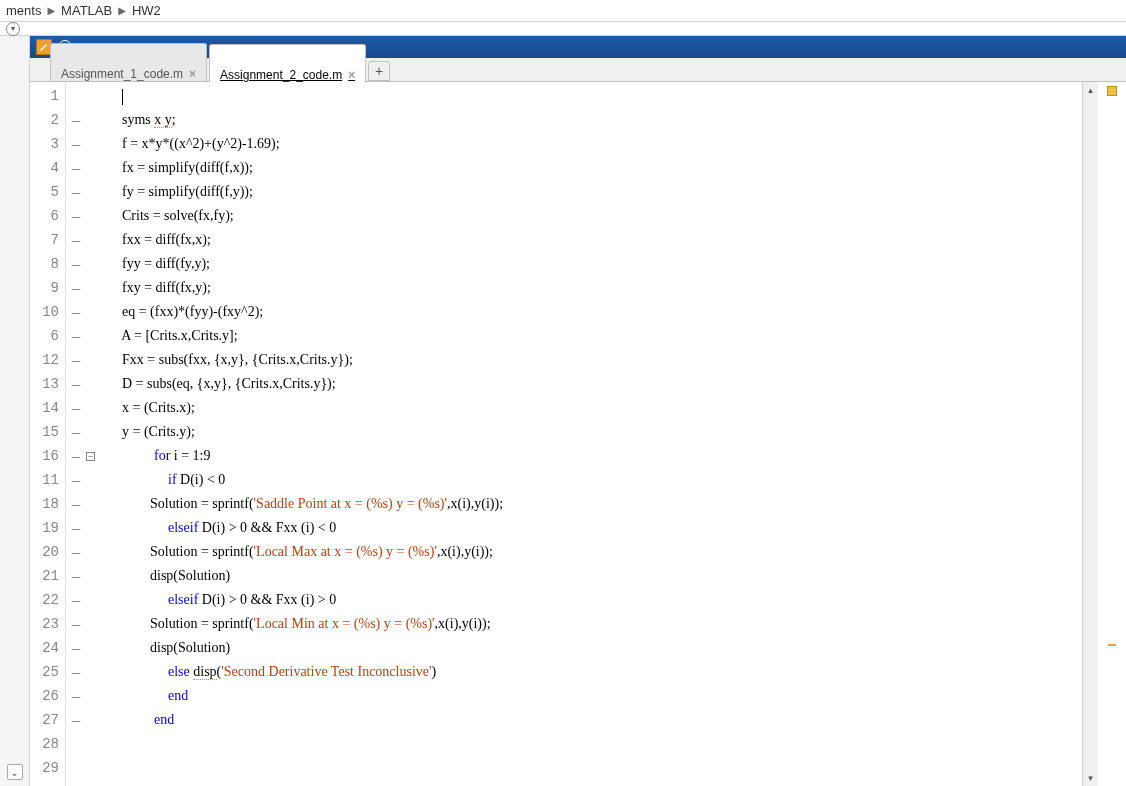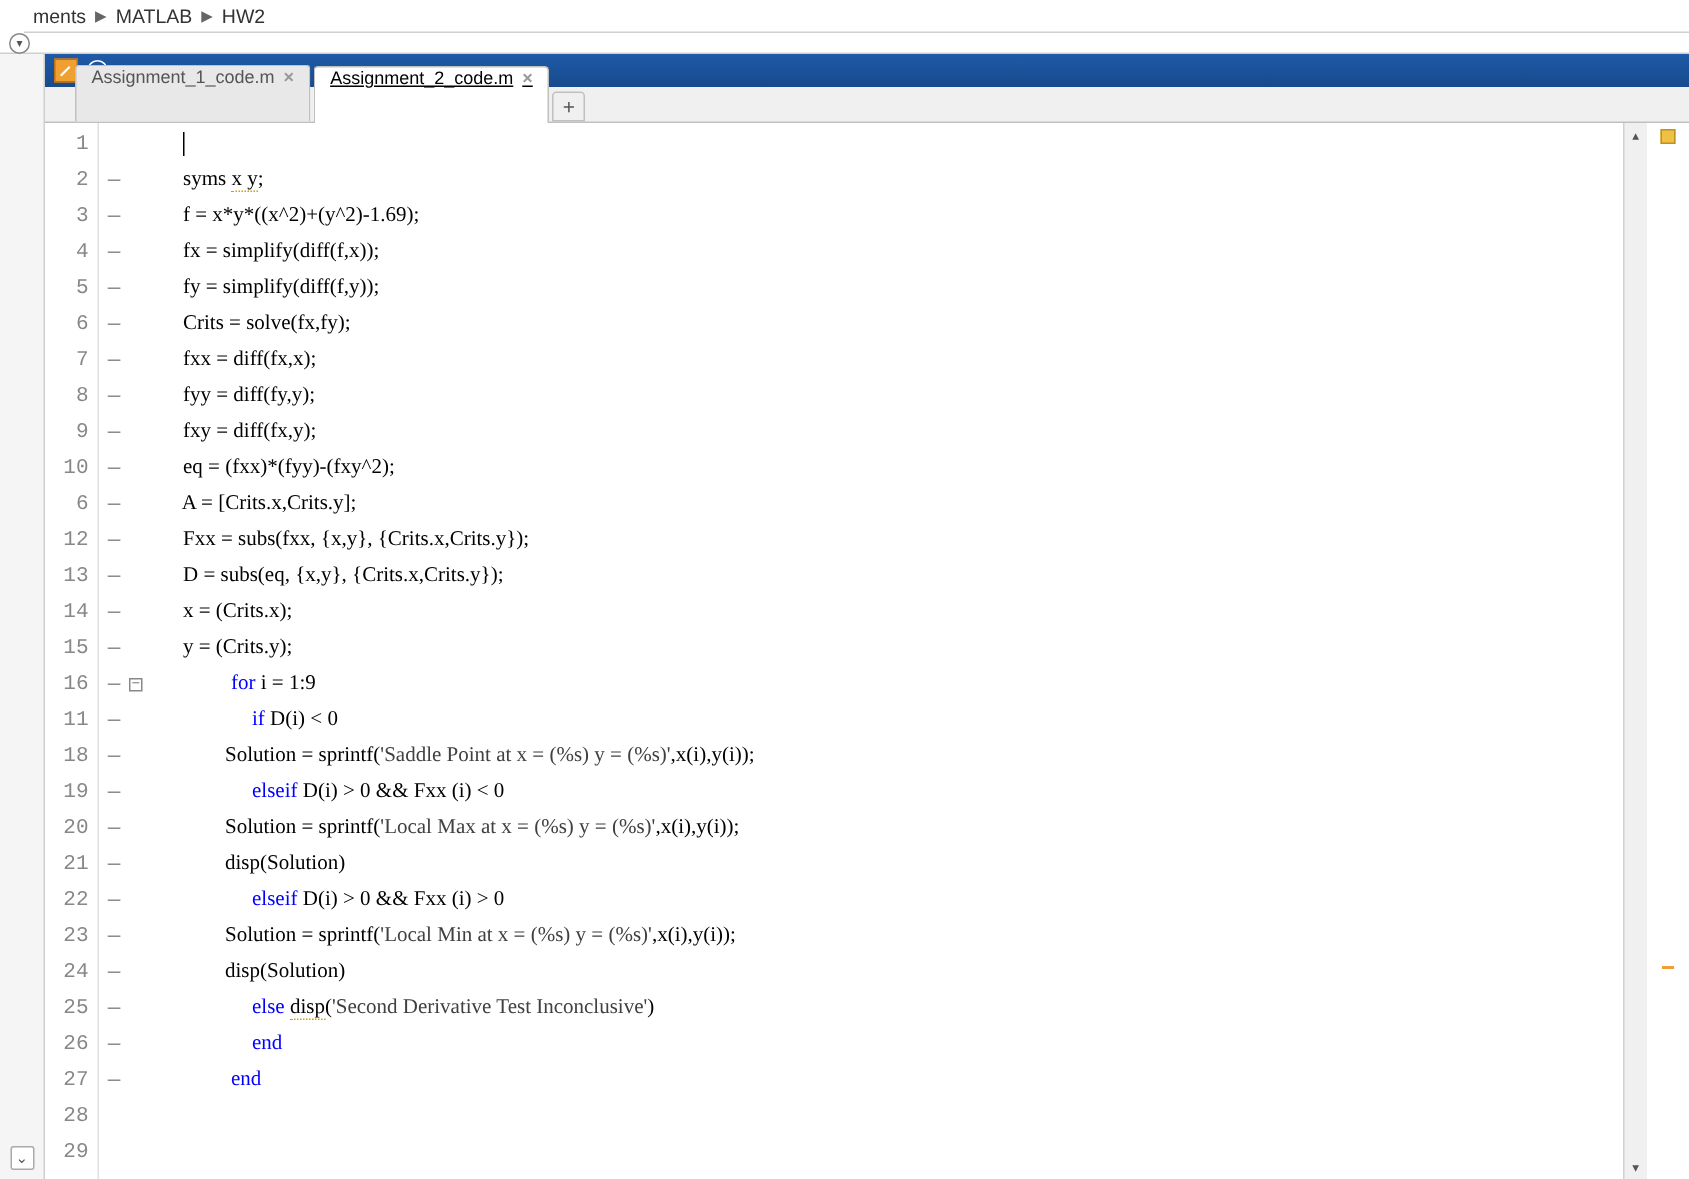--- a/index.html
+++ b/index.html
@@ -12,21 +12,20 @@
     height: 786px;
   }
   .breadcrumb-bar {
     height: 22px;
     background: #fff;
     display: flex;
     align-items: center;
     padding: 0 4px;
     border-bottom: 1px solid #d0d0d0;
     font-size: 13px;
-    margin-left: 16px;
   }
   .breadcrumb-item { color: #333; padding: 0 2px; }
   .breadcrumb-sep { color: #666; padding: 0 4px; font-size: 10px; }
   .below-bc {
     display: flex;
     height: 14px;
     align-items: center;
     border-bottom: 1px solid #d0d0d0;
   }
   .circle-btn {
@@ -94,21 +93,21 @@
     display: flex;
     align-items: flex-end;
     padding-left: 20px;
     border-bottom: 1px solid #c0c0c0;
     margin-left: 30px;
   }
   .tab {
     height: 38px;
     padding: 0 10px;
     display: flex;
-    align-items: flex-start;
+    align-items: flex-end;
     gap: 6px;
     border: 1px solid #c0c0c0;
     border-bottom: none;
     background: #e8e8e8;
     font-size: 12px;
     color: #555;
     border-radius: 3px 3px 0 0;
     margin-right: 2px;
   }
   .tab.active { background: #fff; color: #000; position: relative; top: 1px; text-decoration: underline; }
@@ -173,21 +172,21 @@
     font-size: 14px;
     line-height: 24px;
     padding-left: 8px;
     padding-top: 2px;
     white-space: pre;
     color: #000;
     position: relative;
   }
   .code-line { height: 24px; }
   .kw { color: #0000ff; margin-left: 32px; }
-  .str { color: #404040; }
+  .str { color: #c2410c; }
   .cursor-bar { display:inline-block; width:1px; height:16px; background:#000; vertical-align:middle; }
   .dotted { border-bottom: 1px dotted #d0a000; }
   .right-strip {
     width: 28px;
     background: #fff;
     display: flex;
     flex-direction: column;
     align-items: center;
   }
   .scrollbar-v {

